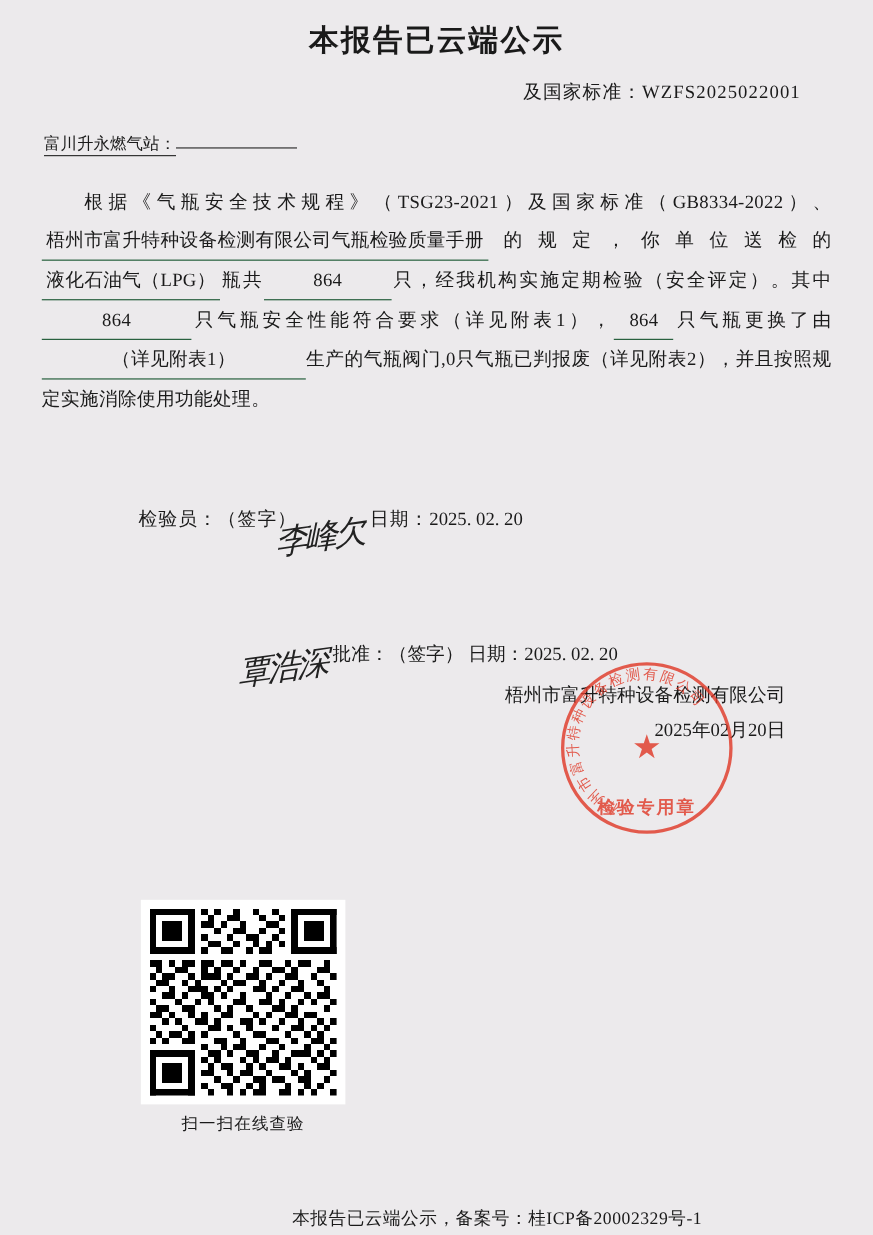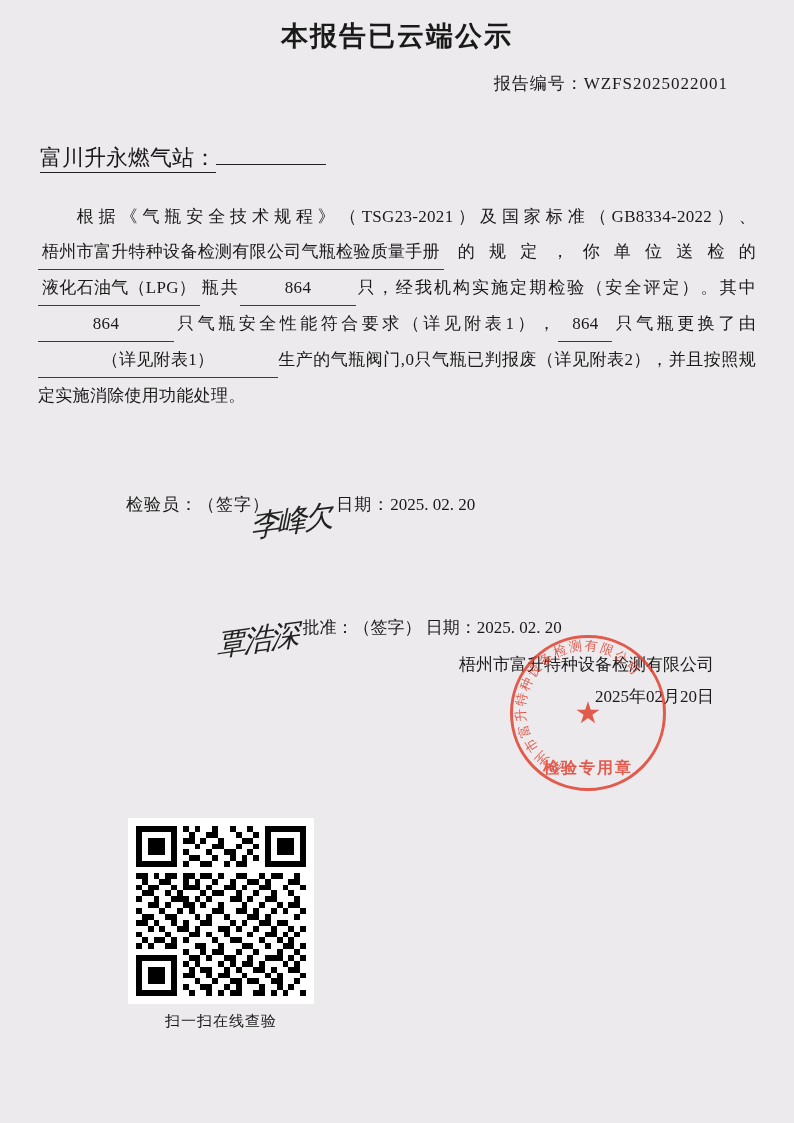--- a/index.html
+++ b/index.html
@@ -31,22 +31,22 @@
     font-family: "DejaVu Serif", "Liberation Serif", serif;
   }
   .report-no {
     text-align: right;
     font-size: 17px;
     margin-top: 18px;
     padding-right: 28px;
     letter-spacing: 1px;
   }
   .addressee {
-    margin-top: 48px;
-    font-size: 22px;
+    margin-top: 26px;
+    font-size: 15px;
     padding-left: 2px;
   }
   .addressee .name {
     border-bottom: 1px solid #222;
     padding-bottom: 2px;
   }
   .addressee .blank {
     display: inline-block;
     width: 110px;
     border-bottom: 1px solid #222;
@@ -180,21 +180,21 @@
   }
 </style>
 </head>
 <body>
 
 <div class="page">
 
   <div class="title">本报告已云端公示</div>
 
   <div class="report-no">
-    <span>报告编号：</span><span>WZFS2025022001</span>
+    <span>及国家标准：</span><span>WZFS2025022001</span>
   </div>
 
   <div class="addressee">
     <span class="name">富川升永燃气站：</span><span class="blank"></span>
   </div>
 
   <div class="body-text">
     <span class="indent"></span><span>根据《气瓶安全技术规程》（TSG23-2021）及国家标准（GB8334-2022）、</span><span class="fill w-manual">梧州市富升特种设备检测有限公司气瓶检验质量手册</span><span>的规定，你单位送检的</span><span class="fill w-gas">液化石油气（LPG）</span><span>瓶共</span><span class="fill w-count">864</span><span>只，经我机构实施定期检验（安全评定）。其中</span><span class="fill w-count2">864</span><span>只气瓶安全性能符合要求（详见附表1），</span><span class="fill w-small">864</span><span>只气瓶更换了由</span><span class="fill w-valve">（详见附表1）</span><span>生产的气瓶阀门,</span><span>0</span><span>只气瓶已判报废（详见附表2），并且按照规定实施消除使用功能处理。</span>
   </div>
 
@@ -457,14 +457,15 @@
             <rect x="28" y="28" width="1" height="1"></rect>
           <rect x="8" y="8" width="1" height="1"></rect>
             <rect x="8" y="10" width="1" height="1"></rect>
             <rect x="8" y="12" width="1" height="1"></rect>
         </g>
       </svg>
     </div>
     <div class="qr-caption">扫一扫在线查验</div>
   </div>
 
+  <div class="footer">本报告已云端公示，备案号：桂ICP备20002329号-1</div>
 
 </div>
 
 </body></html>

